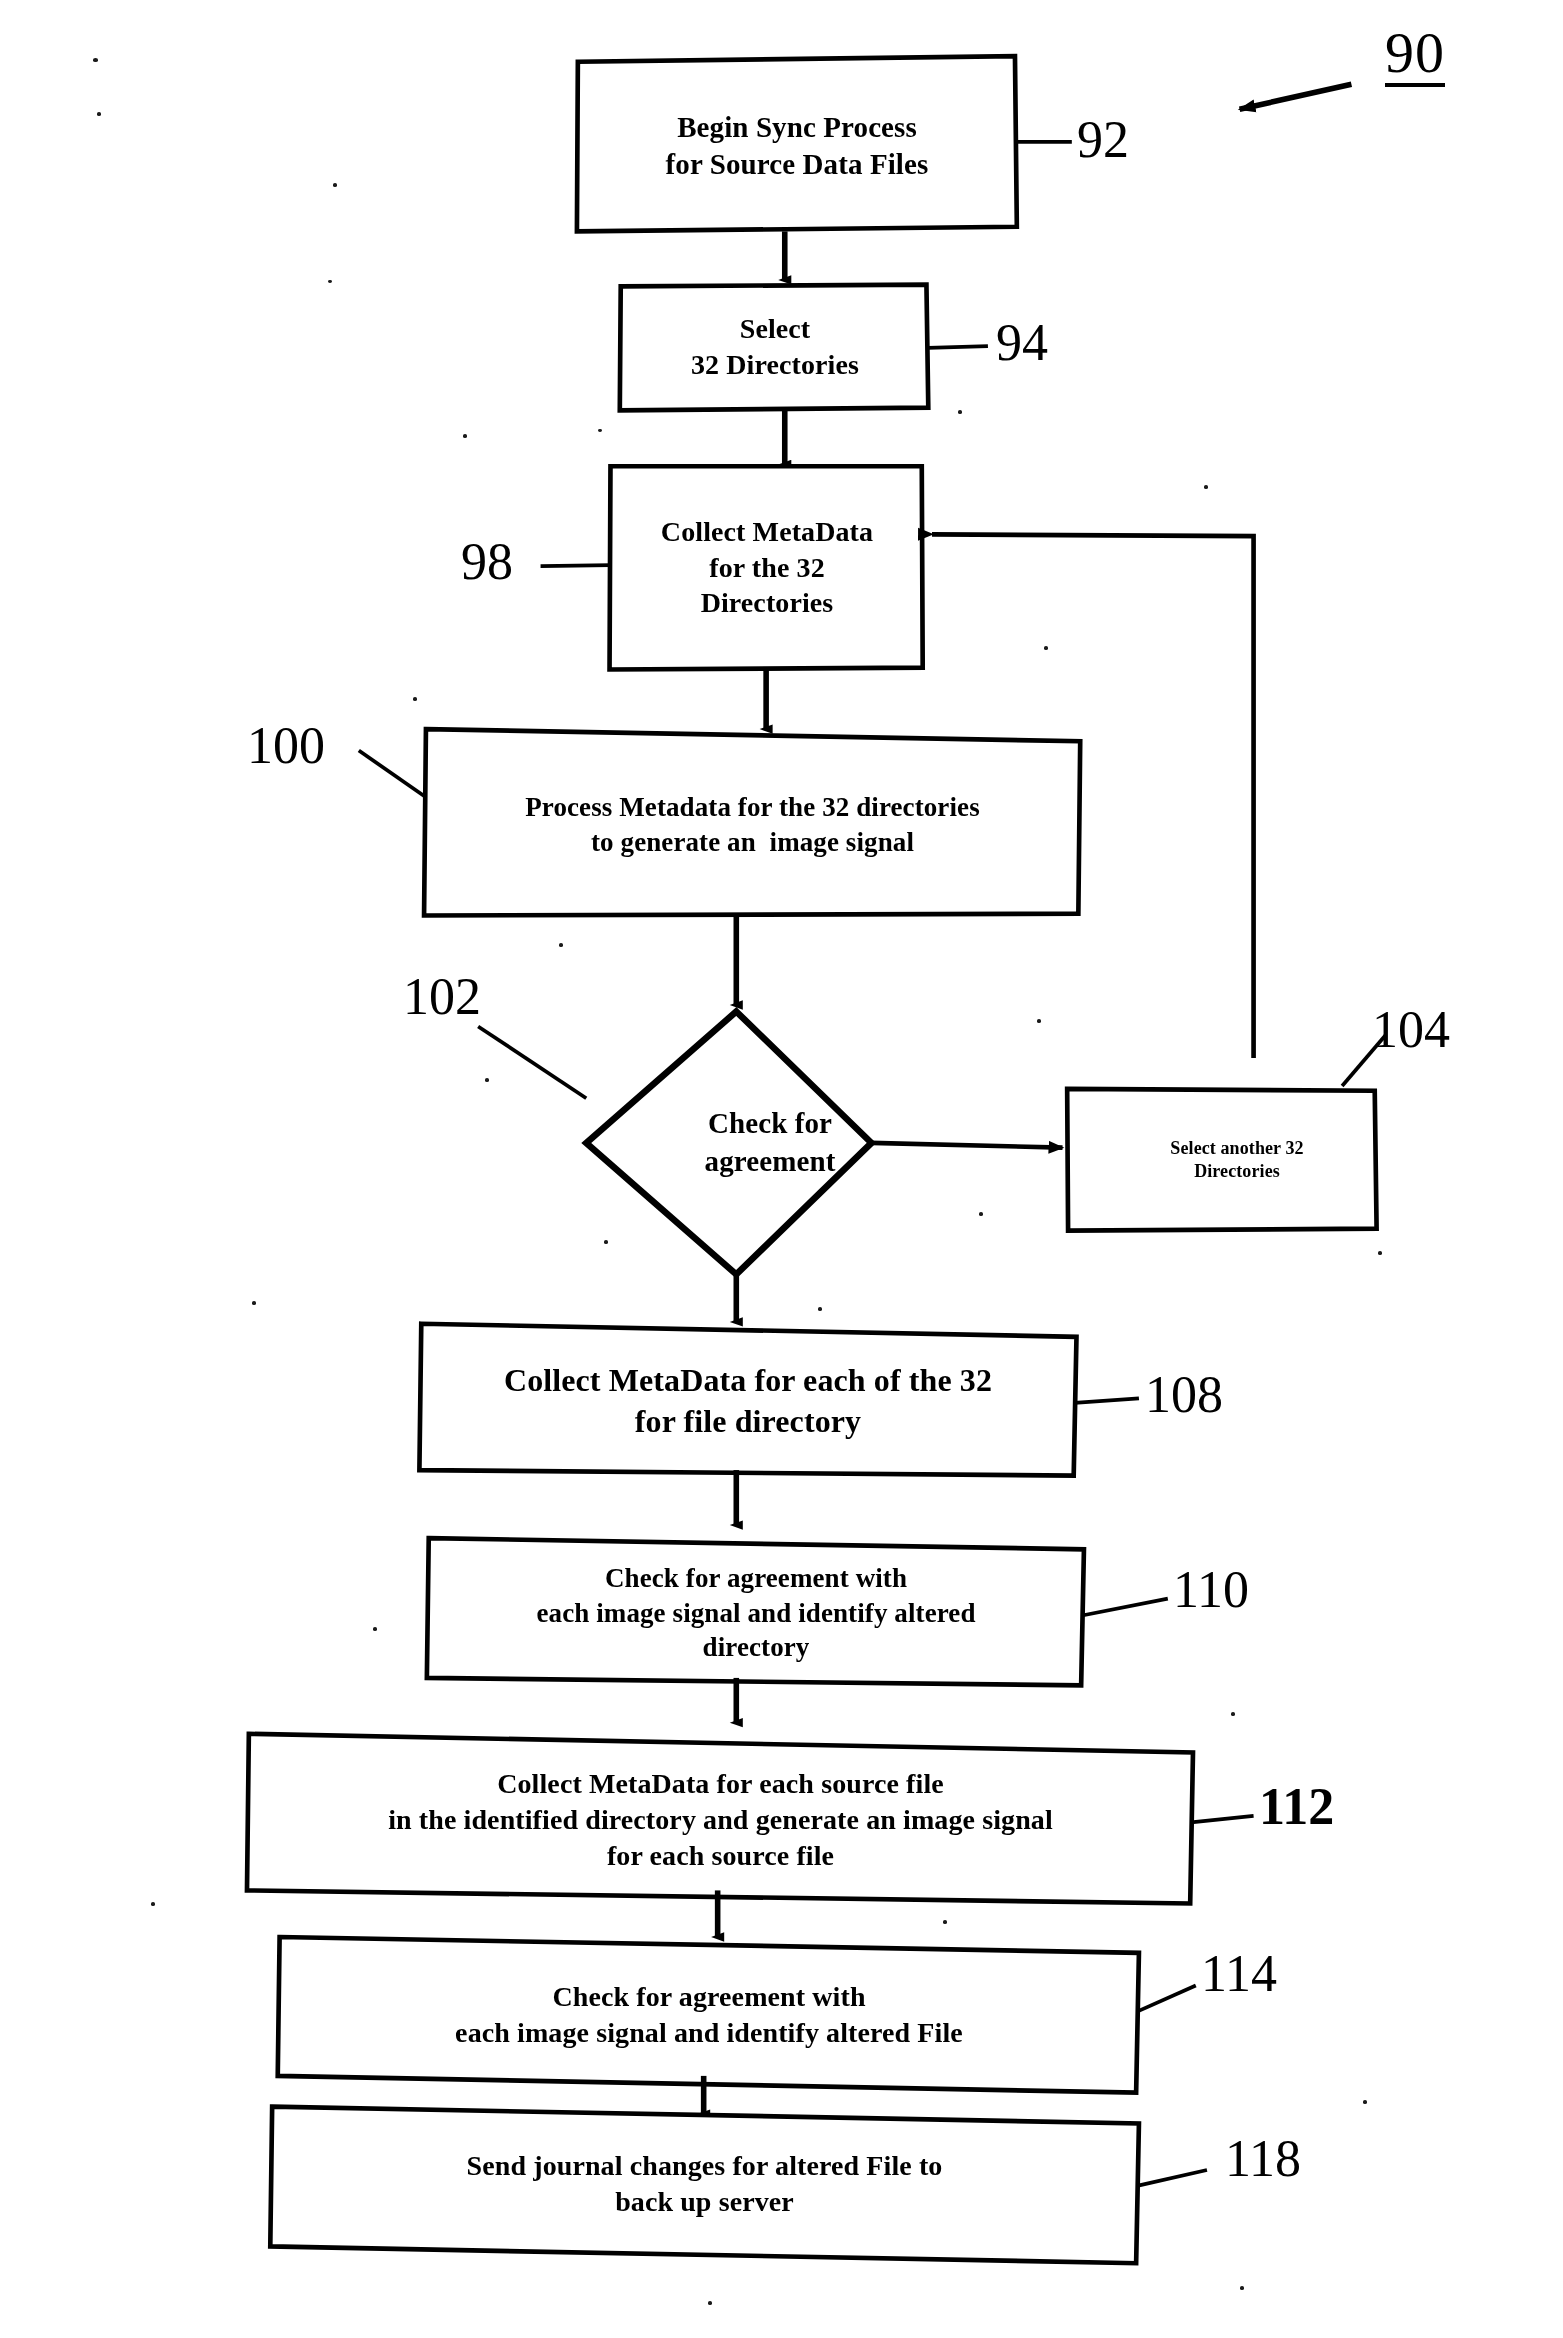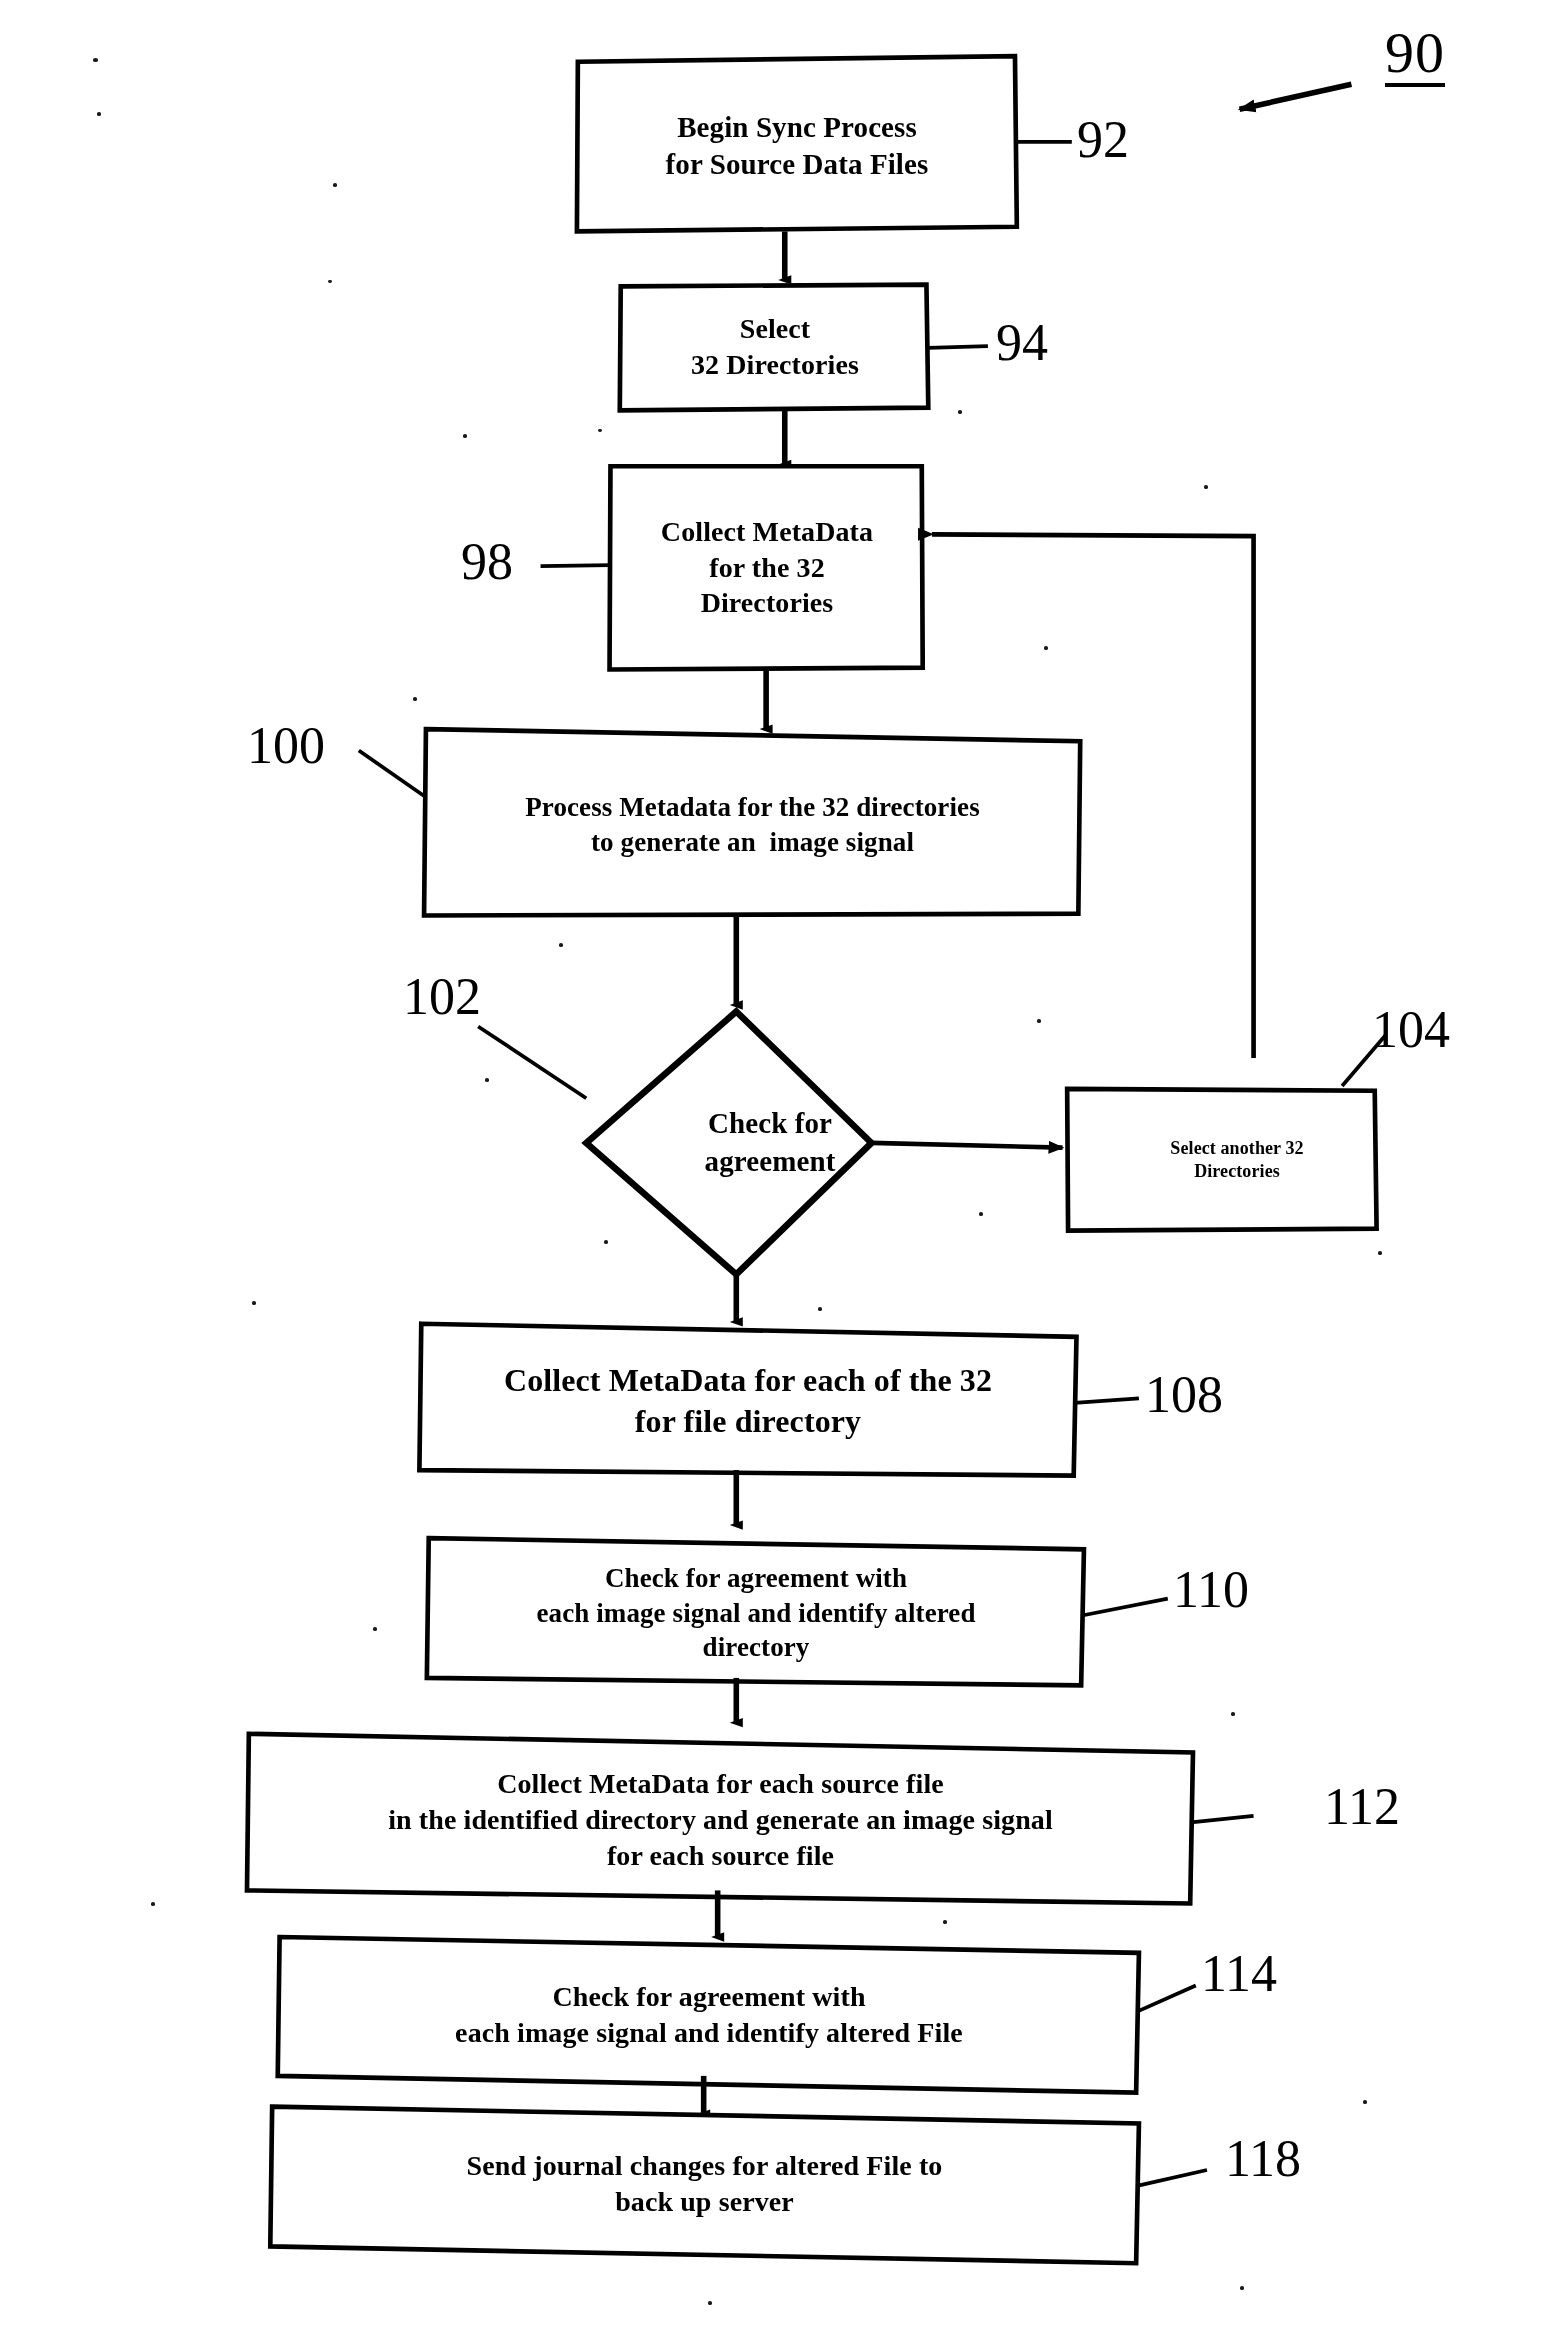--- a/index.html
+++ b/index.html
@@ -225,21 +225,21 @@
   <div class="ref-label ref-big" style="left:247px; top:720px;">100</div>
 
   <div class="ref-label ref-big" style="left:403px; top:971px;">102</div>
 
   <div class="ref-label ref-big" style="left:1372px; top:975px;margin-top:29px;">104</div>
 
   <div class="ref-label ref-big" style="left:1145px; top:1369px;">108</div>
 
   <div class="ref-label ref-big" style="left:1173px; top:1564px;">110</div>
 
-  <div class="ref-label ref-big" style="left:1324px; top:1781px;">112</div>
+  <div class="ref-label ref-big" style="left:1259px; top:1781px;font-weight:bold;">112</div>
 
   <div class="ref-label ref-big" style="left:1201px; top:1948px;">114</div>
 
   <div class="ref-label ref-big" style="left:1212px; top:2133px;margin-left:13px;">118</div>
 
   <div class="speck" style="left:93px;  top:58px;   width:4.7px; height:3.7px;"></div>
   <div class="speck" style="left:97px;  top:112px;  width:3.7px; height:3.7px;"></div>
   <div class="speck" style="left:333px;  top:183px;  width:3.7px; height:3.7px;"></div>
   <div class="speck" style="left:328px;  top:280px;  width:3.7px; height:2.8px;"></div>
   <div class="speck" style="left:463px;  top:434px;  width:3.7px; height:3.7px;"></div>

